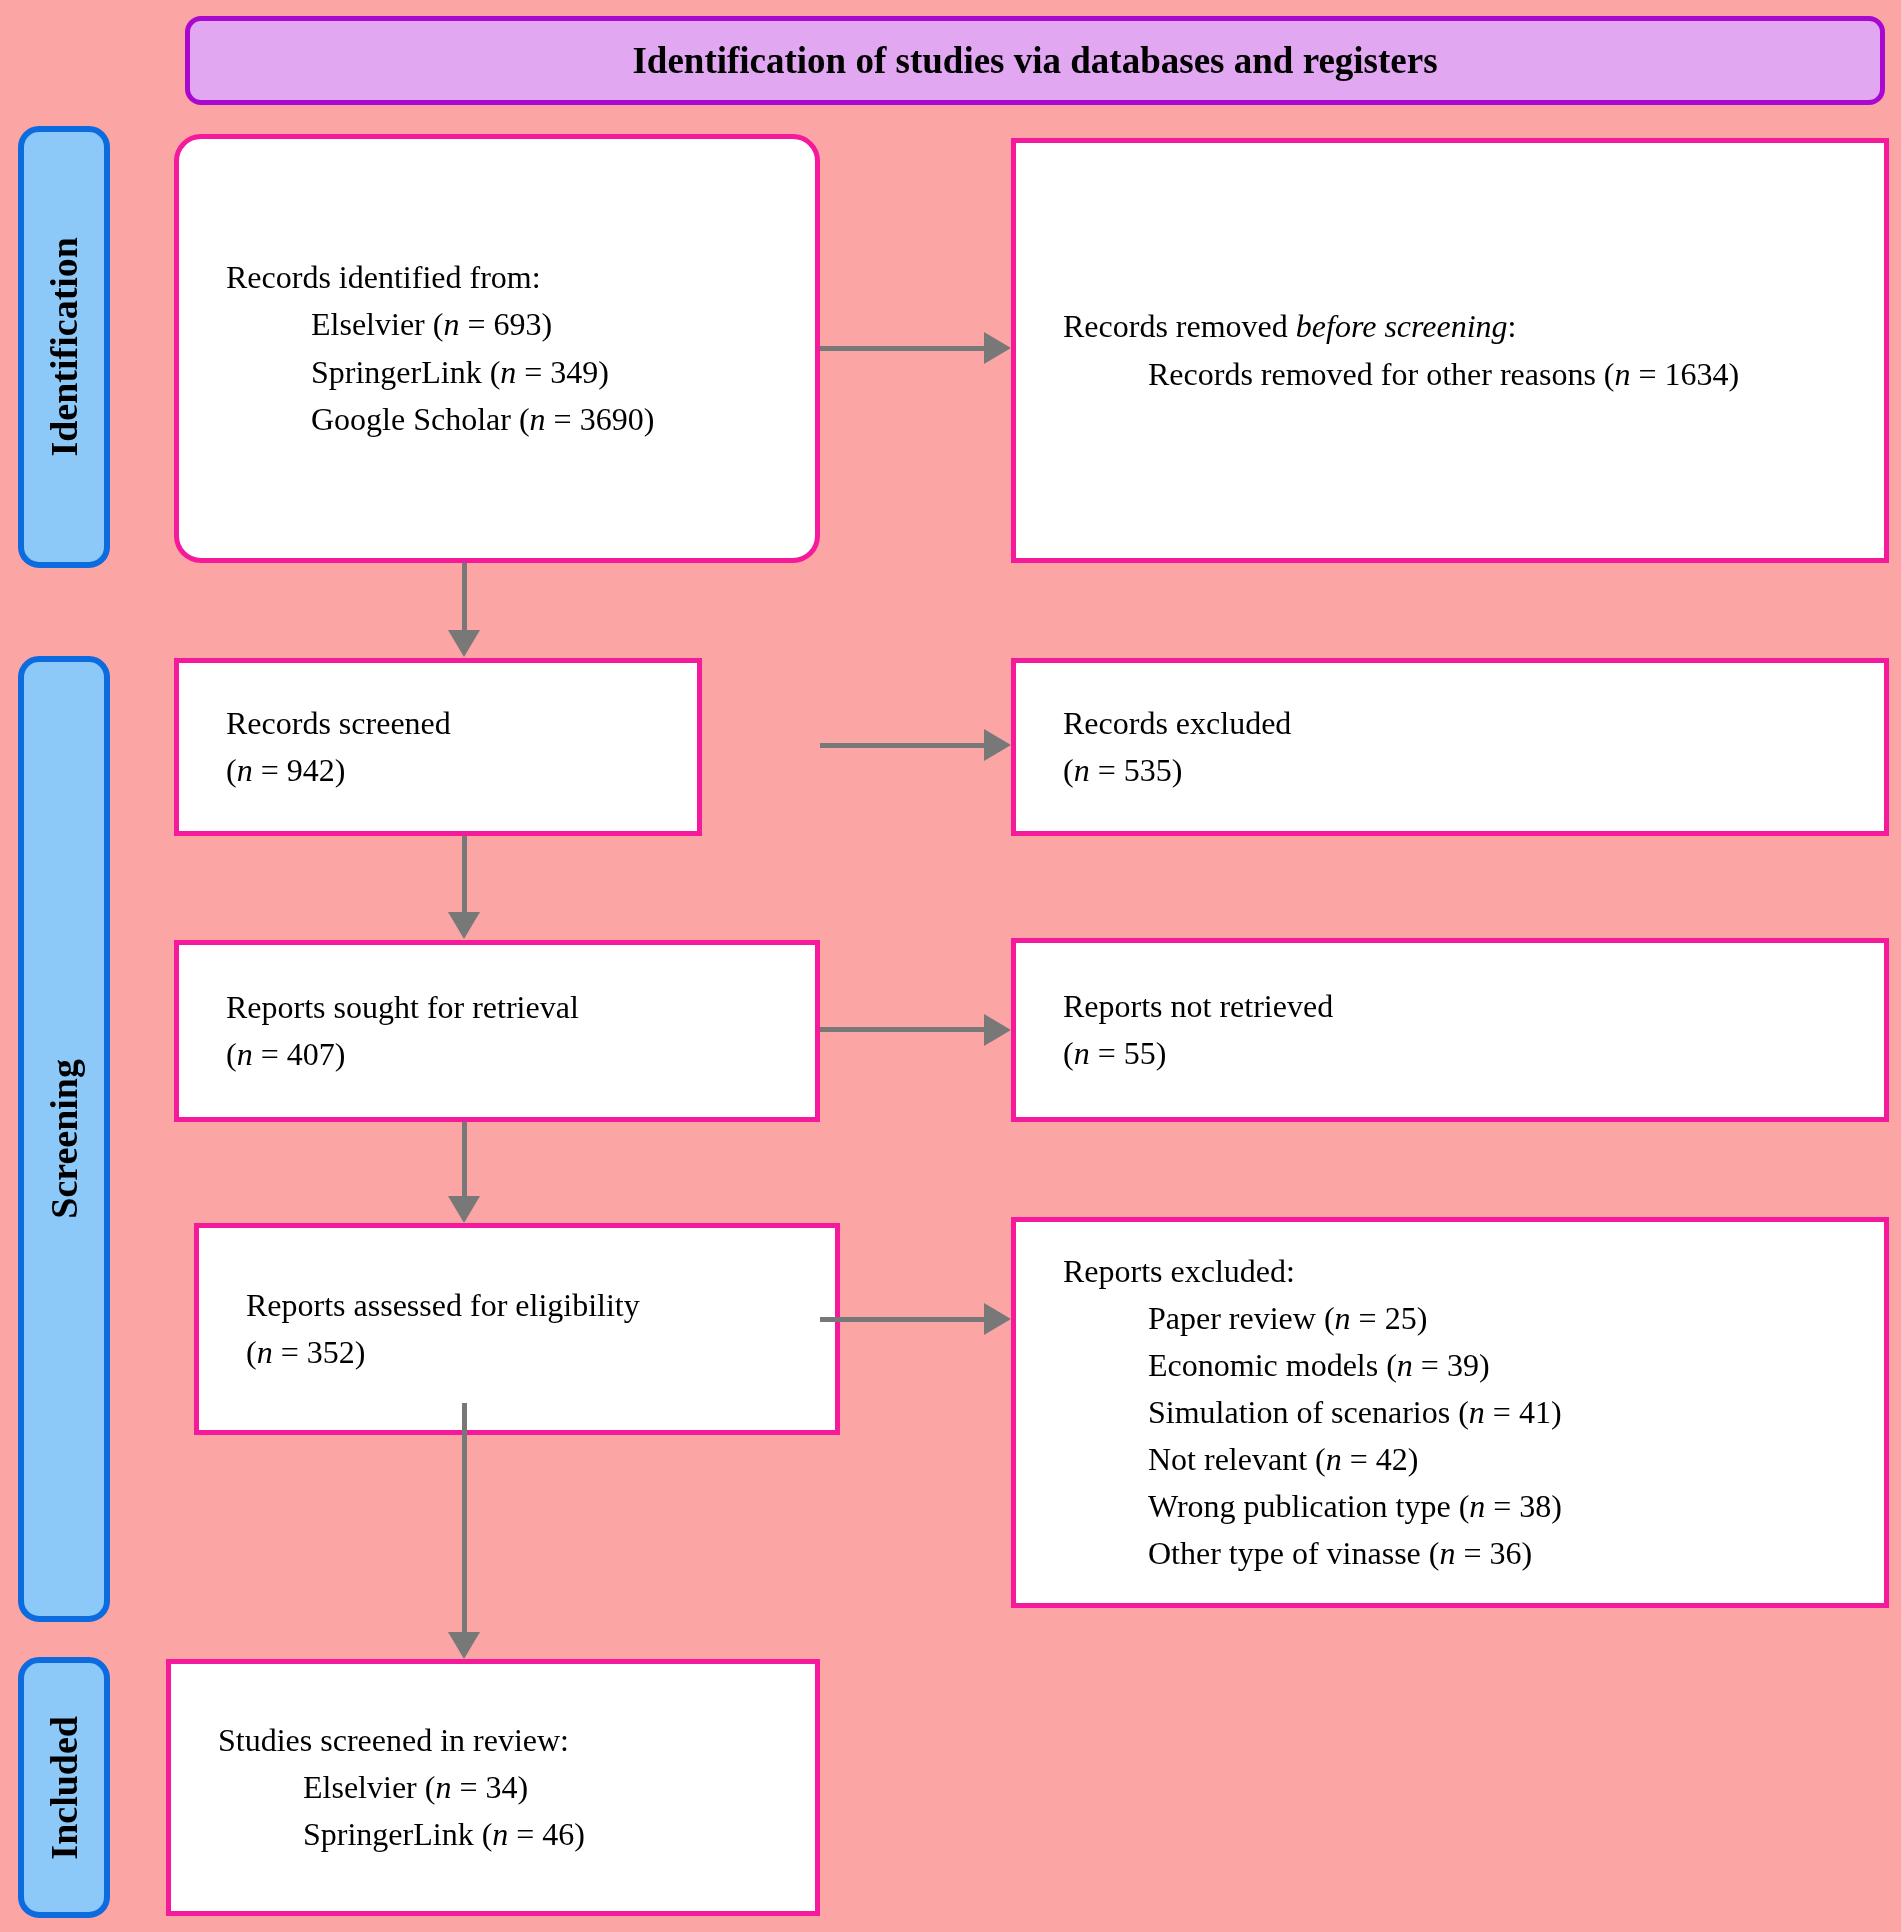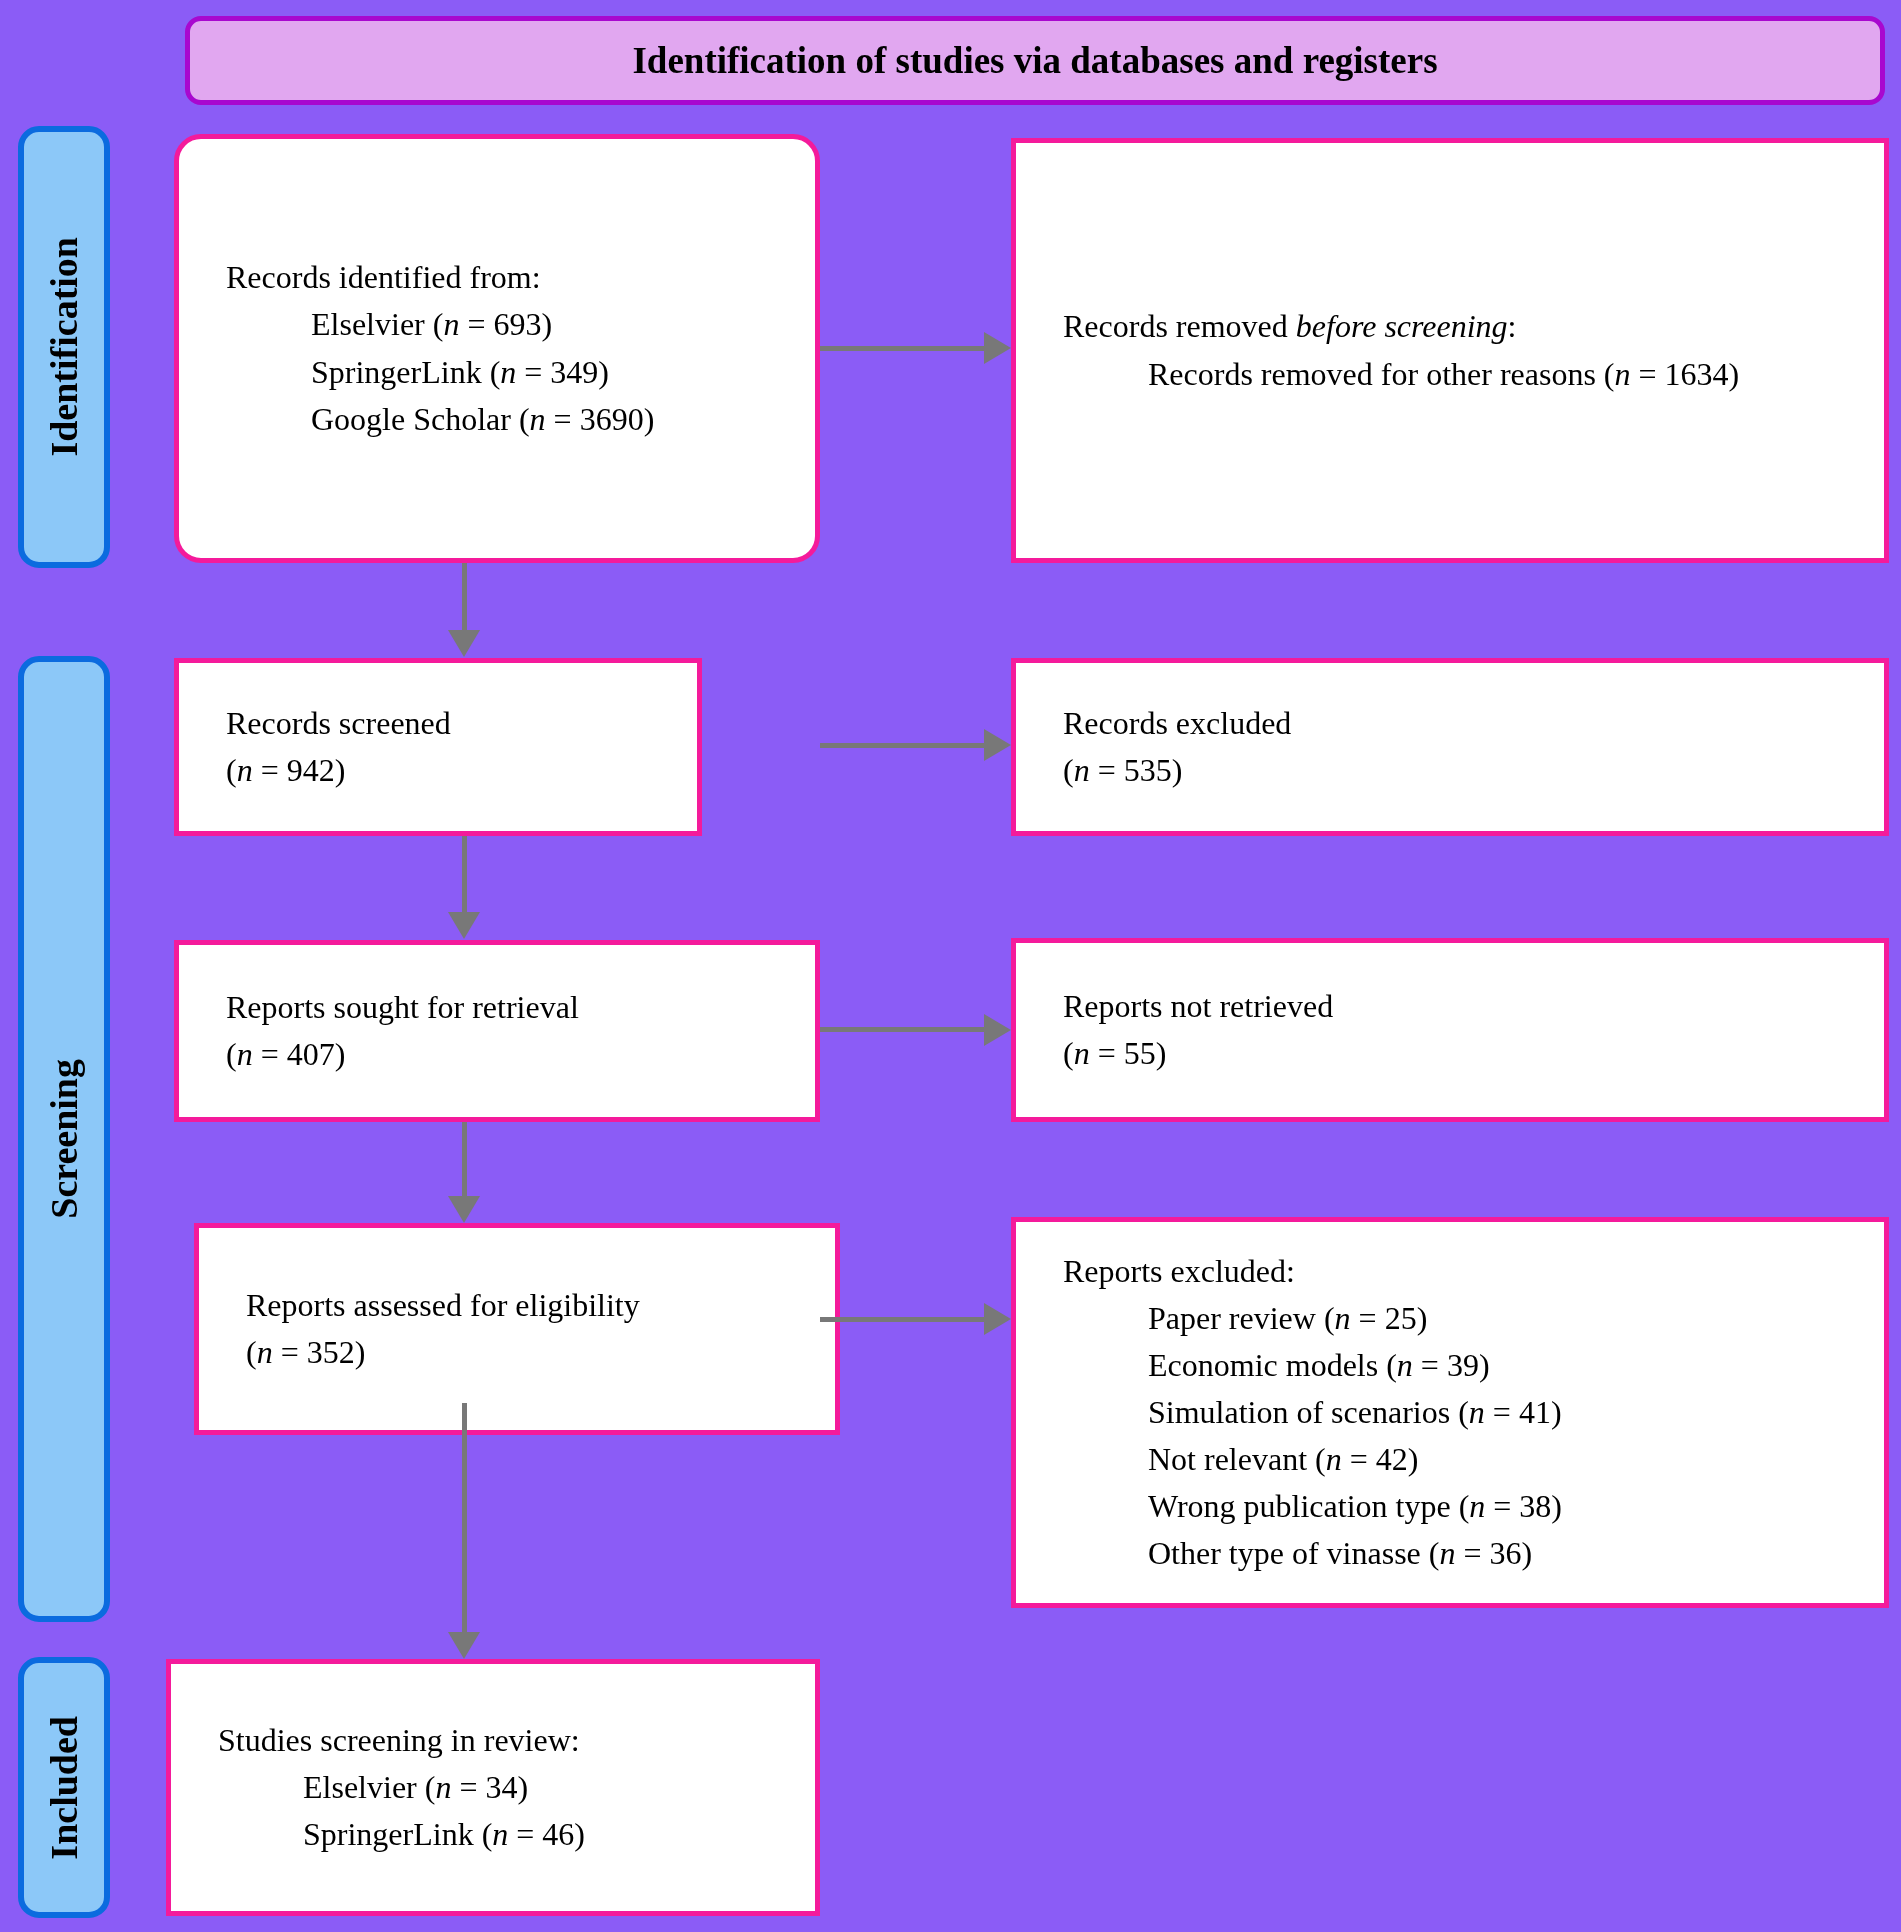--- a/index.html
+++ b/index.html
@@ -1,20 +1,20 @@
 <!DOCTYPE html>
 <html style="font-size:13px"><head>
 <meta charset="utf-8">
 <style>
   html,body{margin:0;padding:0;background:#ffffff;}
   .canvas{
     position:relative;
     width:1901px;
     height:1932px;
-    background:#8b5cf6;
+    background:#fca5a5;
     font-family:"Liberation Serif","DejaVu Serif",serif;
     color:#000000;
   }
 
   
   .banner{
     position:absolute;
     left:185px; top:16px;
     width:1700px; height:89px;
     background:#e1a7f0;
@@ -149,21 +149,21 @@
     <div>Reports excluded:</div>
     <div class="indent">Paper review (<i>n</i> = 25)</div>
     <div class="indent">Economic models (<i>n</i> = 39)</div>
     <div class="indent">Simulation of scenarios (<i>n</i> = 41)</div>
     <div class="indent">Not relevant (<i>n</i> = 42)</div>
     <div class="indent">Wrong publication type (<i>n</i> = 38)</div>
     <div class="indent">Other type of vinasse (<i>n</i> = 36)</div>
   </div>
 
   <div class="fbox box-included">
-    <div>Studies screening in review:</div>
+    <div>Studies screened in review:</div>
     <div class="indent">Elselvier (<i>n</i> = 34)</div>
     <div class="indent">SpringerLink (<i>n</i> = 46)</div>
   </div>
 
   <div>
     <div class="hline" style="left:820px; top:346px; width:165px;"></div>
     <div class="hhead" style="left:984px; top:332px;"></div>
   </div>
   <div>
     <div class="hline" style="left:820px; top:743px; width:165px;"></div>

